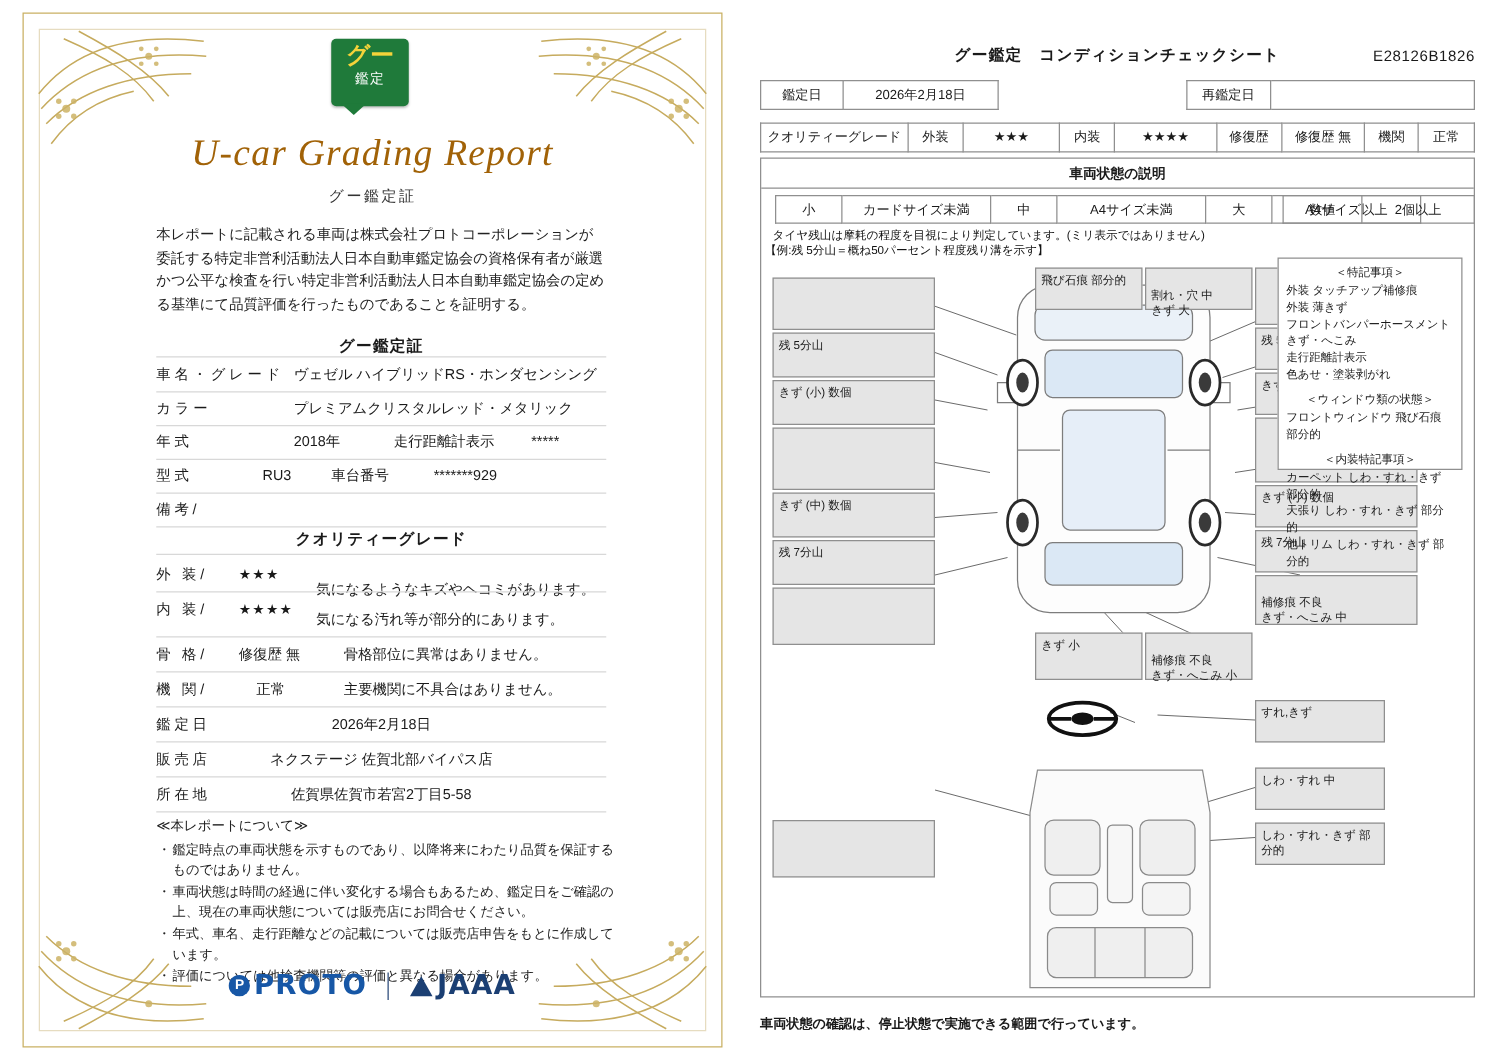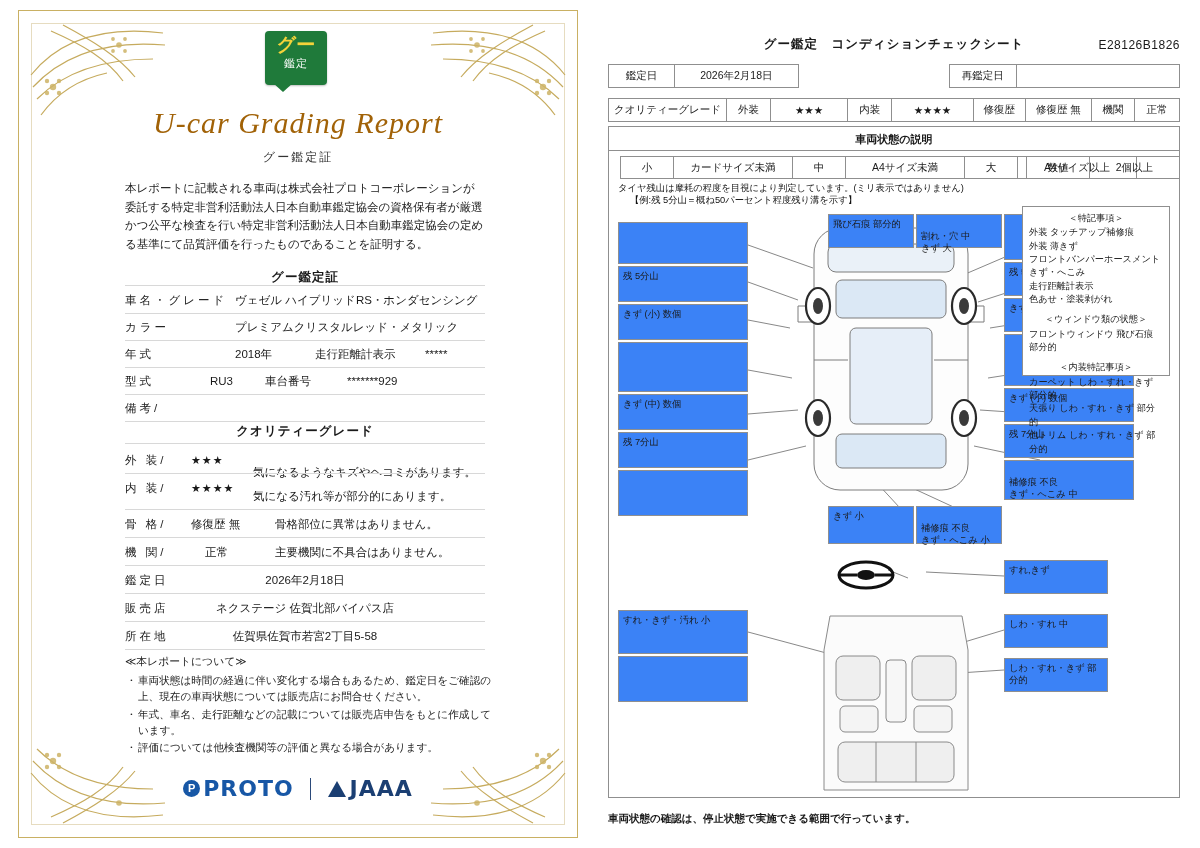--- a/index.html
+++ b/index.html
@@ -55,21 +55,21 @@
   .ctr{text-align:center;}
 
   .boxwrap{position:absolute;border:1px solid #8f8f8f;box-sizing:border-box;}
   .state-hd{position:absolute;left:0;top:0;width:100%;height:24px;line-height:24px;text-align:center;font-size:11px;font-weight:bold;border-bottom:1px solid #8f8f8f;box-sizing:border-box;}
 
   .legend{position:absolute;border-collapse:collapse;font-size:10.5px;}
   .legend td{border:1px solid #8f8f8f;height:21px;padding:0 7px;text-align:center;white-space:nowrap;}
 
   .tiretext{position:absolute;font-size:9.3px;line-height:1.35;color:#111;}
 
-  .cbox{position:absolute;border:1px solid #8f8f8f;box-sizing:border-box;font-size:9.3px;padding:3px 4px;line-height:1.3;background:#3b82f6;}
+  .cbox{position:absolute;border:1px solid #8f8f8f;box-sizing:border-box;font-size:9.3px;padding:3px 4px;line-height:1.3;background:#e5e5e5;}
 
   .remarks{position:absolute;border:1px solid #8f8f8f;box-sizing:border-box;font-size:9.2px;line-height:1.45;padding:5px 6px;background:#fff;}
   .remarks .h{margin:0 0 1px 0;text-align:center;}
   .remarks .gap{height:7px;}
 
   .footnote{position:absolute;left:0;bottom:12px;font-size:10.5px;font-weight:bold;}
 
   .diagram{position:absolute;}
   .lines{position:absolute;left:0;top:0;pointer-events:none;}
 </style>
@@ -262,20 +262,21 @@
 
     <div class="row" style="top:612px;">
       <span class="lbl">所在地</span>
       <span class="val" style="left:0;width:360px;text-align:center;">佐賀県佐賀市若宮2丁目5-58</span>
     </div>
     <div class="rule" style="top:638px;"></div>
 
     <div class="note" style="top:642px;">
       <div class="hd">≪本レポートについて≫</div>
       <ul>
+        <li>鑑定時点の車両状態を示すものであり、以降将来にわたり品質を保証するものではありません。</li>
         <li>車両状態は時間の経過に伴い変化する場合もあるため、鑑定日をご確認の上、現在の車両状態については販売店にお問合せください。</li>
         <li>年式、車名、走行距離などの記載については販売店申告をもとに作成しています。</li>
         <li>評価については他検査機関等の評価と異なる場合があります。</li>
       </ul>
     </div>
 
     <div class="brandbar">
       <span class="pdot">P</span><span class="pr">PROTO</span>
       <span class="sep"></span>
       <span class="jtri"></span><span class="ja">JAAA</span>
@@ -334,21 +335,21 @@
     <table class="legend" style="left:418px;top:146px;">
       <tbody>
           <tr>
         <td style="width:54px;">数値</td>
         <td style="width:84px;">2個以上</td>
       </tr>
     </tbody>
       </table>
 
     <div class="tiretext" style="left:10px;top:172px;">タイヤ残山は摩耗の程度を目視により判定しています。(ミリ表示ではありません)</div>
-    <div class="tiretext" style="left:22px;top:184px;">【例:残 5分山＝概ね50パーセント程度残り溝を示す】</div>
+    <div class="tiretext" style="left:4px;top:184px;">【例:残 5分山＝概ね50パーセント程度残り溝を示す】</div>
 
     <svg class="lines" width="572" height="800" style="left:0;top:0;">
       <g stroke="#555" stroke-width="0.7" fill="none">
         <line x1="140" y1="235" x2="205" y2="258"></line>
         <line x1="286" y1="228" x2="272" y2="262"></line>
         <line x1="360" y1="234" x2="318" y2="268"></line>
         <line x1="418" y1="238" x2="348" y2="268"></line>
         <line x1="140" y1="272" x2="190" y2="290"></line>
         <line x1="432" y1="272" x2="370" y2="292"></line>
         <line x1="140" y1="310" x2="182" y2="318"></line>
@@ -430,23 +431,20 @@
     </div>
     <div class="cbox" style="left:10px;top:384px;width:130px;height:36px;">
       <span>きず (中) 数個</span>
     </div>
     <div class="cbox" style="left:10px;top:422px;width:130px;height:36px;">
       <span>残 7分山</span>
     </div>
     <div class="cbox" style="left:10px;top:460px;width:130px;height:46px;">
       <span></span>
     </div>
-    <div class="cbox" style="left:10px;top:600px;width:130px;height:44px;">
-      <span>すれ・きず・汚れ 小</span>
-    </div>
     <div class="cbox" style="left:10px;top:646px;width:130px;height:46px;">
       <span></span>
     </div>
 
     <div class="cbox" style="left:220px;top:204px;width:86px;height:34px;">
       <span>飛び石痕 部分的</span>
     </div>
     <div class="cbox" style="left:308px;top:204px;width:86px;height:34px;white-space:pre-line;">
       <span>割れ・穴 中
 きず 大</span>

